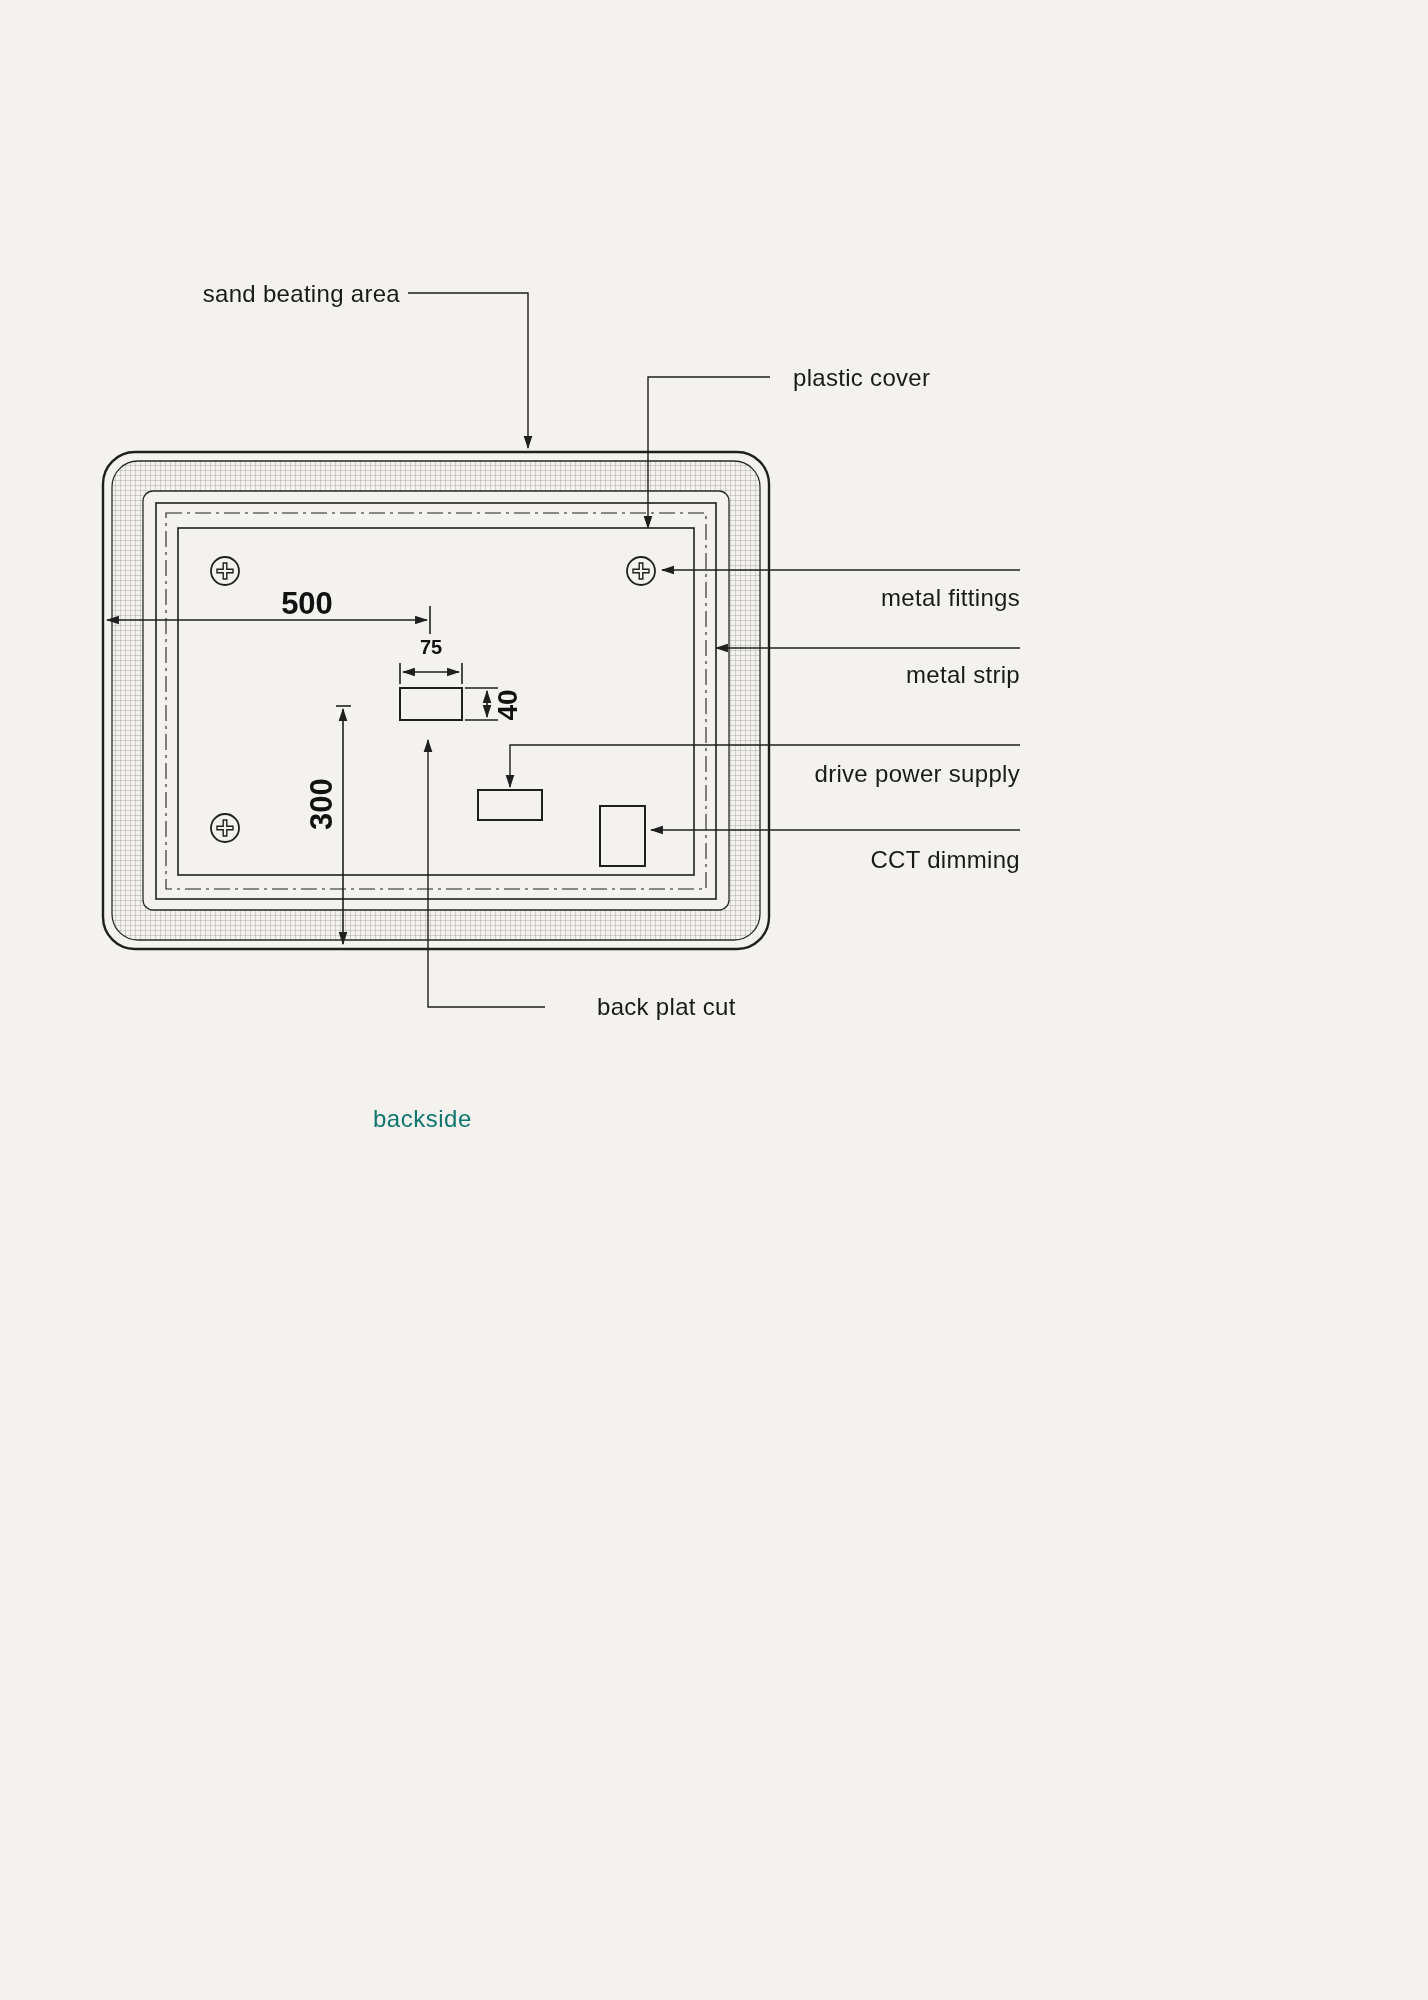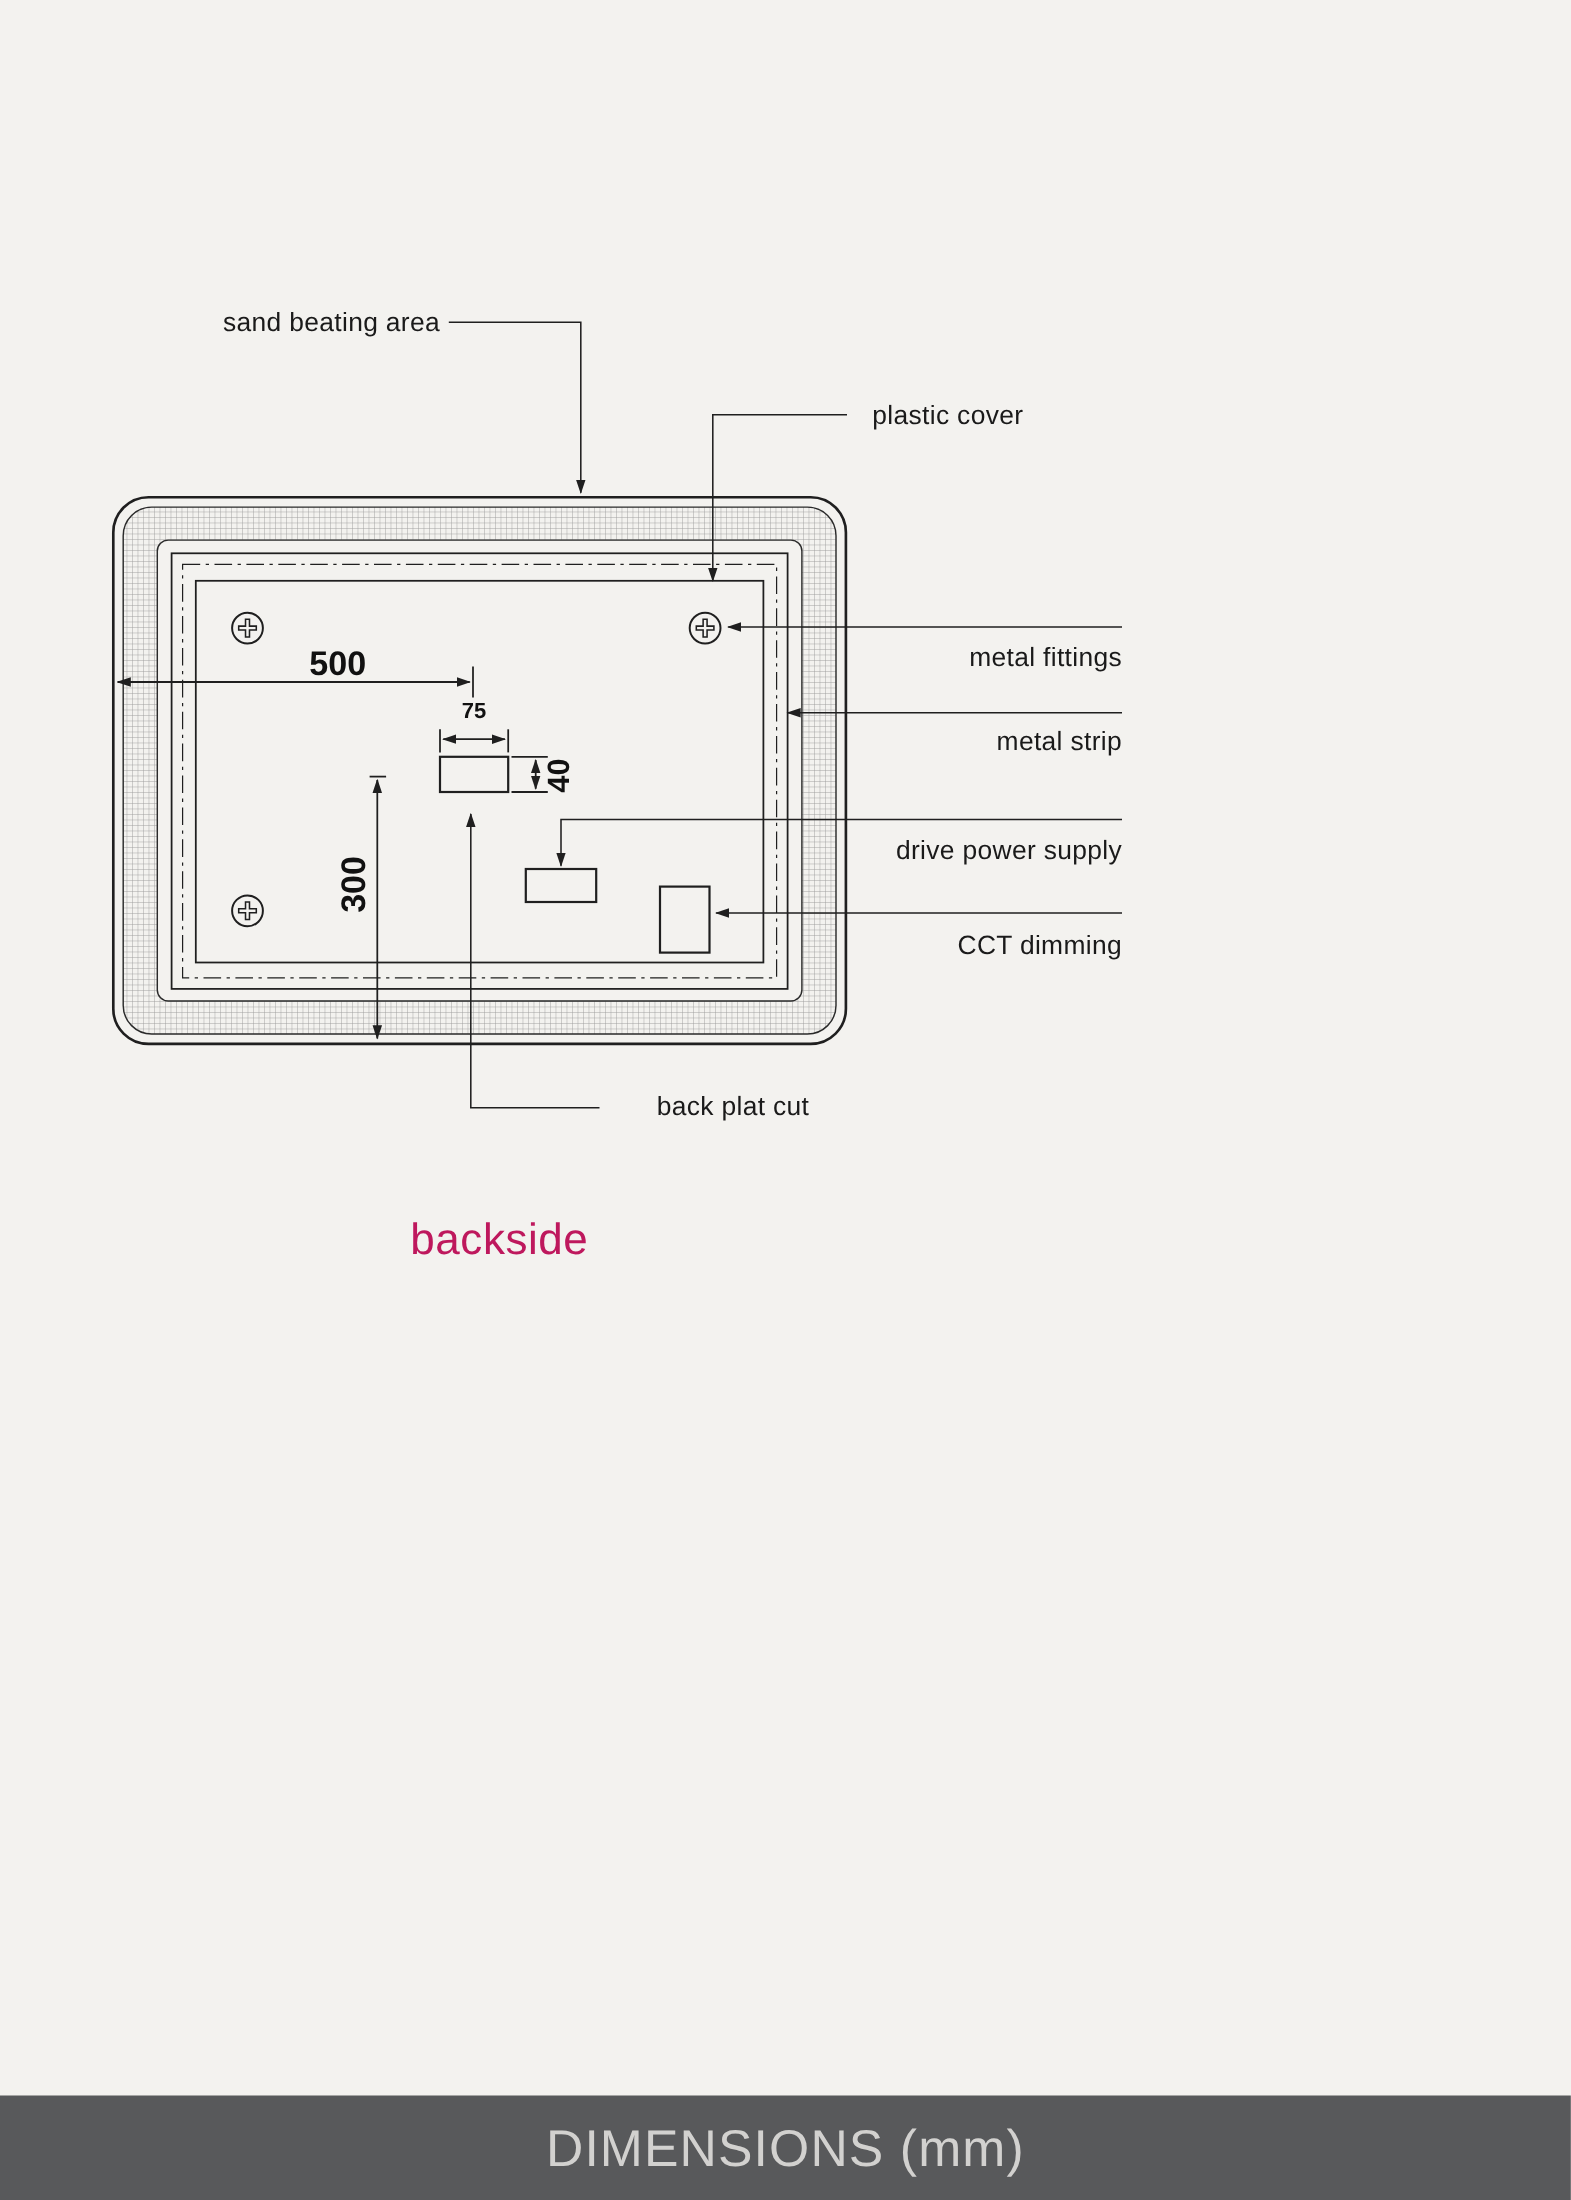--- a/index.html
+++ b/index.html
@@ -24,23 +24,23 @@
     position:absolute;
     font-size:31px;
     font-weight:700;
     text-align:center;
     white-space:nowrap;
     color:#111;
   }
   .dim.vert{transform:rotate(-90deg);transform-origin:center center;}
   .caption{
     position:absolute;
-    font-size:40px;
+    font-size:24px;
     letter-spacing:0.5px;
-    color:#be185d;
+    color:#0f766e;
   }
   .footer{
     position:absolute;left:0;top:1905px;width:1428px;height:95px;
     background:#58595b;
     display:flex;align-items:center;justify-content:center;
   }
   .footer-title{
     font-size:47px;
     letter-spacing:1px;
     color:#d2d1cf;
@@ -141,17 +141,14 @@
   <div class="dim" style="left:270px;top:586px;width:74px;">500</div>
 
   <div class="dim" style="left:404px;top:636px;width:54px;font-size:20px;">75</div>
 
   <div class="dim vert" style="left:486px;top:689px;width:44px;font-size:28px;">40</div>
 
   <div class="dim vert" style="left:287px;top:786px;width:70px;">300</div>
 
   <div class="caption" style="left:373px;top:1105px;">backside</div>
 
-  <div class="footer">
-    <div class="footer-title">DIMENSIONS (mm)</div>
-  </div>
 
 </div>
 
 </body></html>

